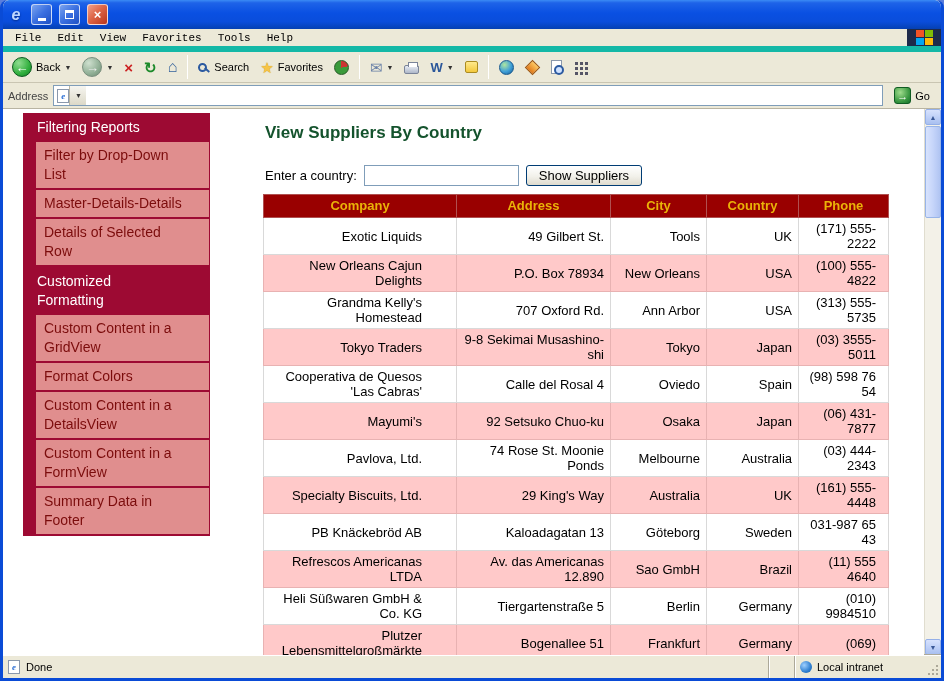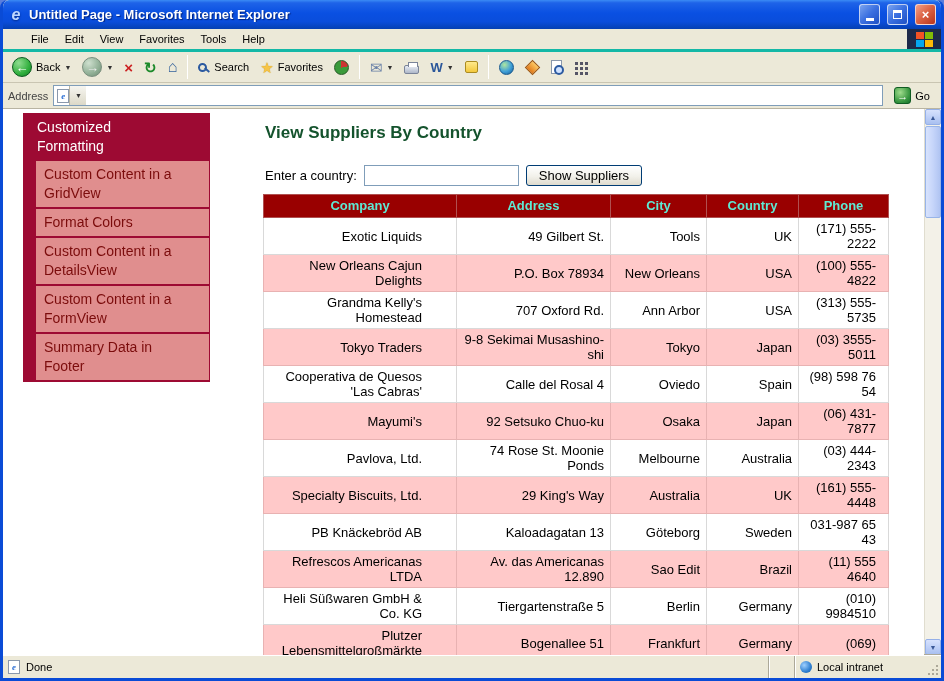--- a/index.html
+++ b/index.html
@@ -22,21 +22,21 @@
   .ie-logo{font-style:italic;font-weight:bold;font-size:16px;color:#bcd6ff;text-shadow:0 1px 2px #002b8c;width:16px;text-align:center;}
   .title-text{color:#fff;font-weight:bold;font-size:13px;text-shadow:1px 1px 1px #00237d;flex:1;white-space:nowrap;overflow:hidden;}
   .tbtn{width:21px;height:21px;border:1px solid rgba(255,255,255,.7);border-radius:3px;margin-left:2px;
     display:flex;align-items:center;justify-content:center;flex-direction:column;cursor:default;}
   .tbtn.blue{background:linear-gradient(135deg,#7ba4ef 0%,#3a6fe0 50%,#1e50c4 100%);}
   .tbtn.red{background:linear-gradient(135deg,#f0a08a 0%,#dd6547 45%,#b8341b 100%);color:#fff;font-weight:bold;font-size:13px;line-height:13px;}
   .g-min{width:8px;height:3px;background:#fff;margin-top:10px;}
   .g-max{width:9px;height:9px;border:1px solid #fff;border-top-width:3px;}
 
   
-  .menubar{height:23px;flex:0 0 23px;display:flex;align-items:stretch;background:#ECE9D8;border-bottom:3px solid #14b8a6;padding-left:20px;font-size:11px;}
+  .menubar{height:23px;flex:0 0 23px;display:flex;align-items:stretch;background:#ECE9D8;border-bottom:6px solid #14b8a6;padding-left:4px;font-size:11px;font-family:Liberation Mono, monospace;}
   .menu-item{display:flex;align-items:center;padding:0 8px;color:#000;cursor:default;}
   .throbber{margin-left:auto;width:34px;display:flex;align-items:center;justify-content:center;background:#1d2a4a;}
   .flag{display:grid;grid-template-columns:8px 8px;grid-template-rows:7px 7px;gap:1px;}
   .flag i{display:block;}
   .flag .f1{background:#f35325}.flag .f2{background:#81bc06}.flag .f3{background:#05a6f0}.flag .f4{background:#ffba08}
 
   
   .toolbar{height:31px;flex:0 0 31px;display:flex;align-items:center;gap:1px;padding:0 4px;background:#ECE9D8;border-bottom:1px solid #c9c5b2;font-size:11px;}
   .tb-btn{display:flex;align-items:center;gap:4px;padding:2px 5px;border-radius:3px;cursor:default;white-space:nowrap;}
   .nav-circle{width:20px;height:20px;border-radius:50%;display:flex;align-items:center;justify-content:center;color:#fff;font-size:13px;font-weight:bold;
@@ -86,21 +86,21 @@
 
   
   .main{margin-left:260px;padding-top:14px;width:640px;}
   .main h1{font-size:17px;font-weight:bold;color:#14532d;margin:0 0 22px 2px;font-family:"Liberation Sans",sans-serif;}
   .filter-row{display:flex;align-items:center;gap:7px;margin:0 0 4px 2px;font-size:13px;}
   .country-input{width:155px;height:21px;border:1px solid #7F9DB9;font-size:13px;padding:0 3px;outline:none;font-family:"Liberation Sans",sans-serif;}
   .show-btn{font-size:13px;font-family:"Liberation Sans",sans-serif;padding:2px 12px;border:1px solid #003C74;border-radius:3px;
     background:linear-gradient(180deg,#ffffff,#f2f1ea 55%,#dedbce);color:#000;cursor:default;}
 
   .grid{border-collapse:collapse;width:625px;margin-top:8px;font-size:13px;table-layout:fixed;}
-  .grid th{background:#990000;color:#5eead4;font-weight:bold;text-align:center;padding:3px 4px;border:1px solid #b05050;line-height:16px;}
+  .grid th{background:#990000;color:#eab308;font-weight:bold;text-align:center;padding:3px 4px;border:1px solid #b05050;line-height:16px;}
   .grid td{padding:3px 6px;border:1px solid #d9d9d9;line-height:15px;vertical-align:middle;color:#000;overflow:hidden;text-align:right;}
   .grid td:nth-child(1){padding-right:34px;}
   .grid td:nth-child(5){padding-right:12px;}
   .grid tbody tr{background:#fff;}
   .grid tbody tr:nth-child(even){background:#ffc9c9;}
   .grid tbody tr:nth-child(even) td{border-color:#e8b2b2;}
 
   
   .scrollbar{width:17px;flex:0 0 17px;display:flex;flex-direction:column;background:#f3f1e8;border-left:1px solid #e0ddcf;}
   .sb-btn{height:16px;flex:0 0 16px;display:flex;align-items:center;justify-content:center;font-size:7px;color:#3b5998;
@@ -119,21 +119,20 @@
   .grip i{position:absolute;right:3px;bottom:3px;width:2px;height:2px;background:#aca899;
     box-shadow:-4px 0 #aca899,-8px 0 #aca899,0 -4px #aca899,-4px -4px #aca899,0 -8px #aca899;}
 </style>
 </head>
 <body>
 
 <div class="window">
 
   <div class="titlebar">
     <span class="ie-logo">e</span>
-    <span class="title-text">Untitled Page - Microsoft Internet Explorer</span>
     <span class="tbtn blue">
         <i class="g-min"></i>
       </span>
     <span class="tbtn blue">
         <i class="g-max"></i>
       </span>
     <span class="tbtn red">×</span>
   </div>
 
   <div class="menubar">
@@ -225,20 +224,28 @@
     <div class="go-btn">
       <span class="go-ic">→</span>
       <span>Go</span>
     </div>
   </div>
 
   <div class="viewport">
     <div class="page">
 
       <div class="sidebar">
+        <div class="side-section">
+          <div class="side-header">Filtering Reports</div>
+          <div class="side-items">
+            <a class="side-item">Filter by Drop-Down List</a>
+              <a class="side-item">Master-Details-Details</a>
+              <a class="side-item">Details of Selected Row</a>
+          </div>
+        </div>
         <div class="side-section">
           <div class="side-header">Customized Formatting</div>
           <div class="side-items">
             <a class="side-item">Custom Content in a GridView</a>
               <a class="side-item">Format Colors</a>
               <a class="side-item">Custom Content in a DetailsView</a>
               <a class="side-item">Custom Content in a FormView</a>
               <a class="side-item">Summary Data in Footer</a>
           </div>
         </div>
@@ -329,21 +336,21 @@
               <tr>
                 <td>PB Knäckebröd AB</td>
                 <td>Kaloadagatan 13</td>
                 <td>Göteborg</td>
                 <td>Sweden</td>
                 <td>031-987 65 43</td>
               </tr>
               <tr>
                 <td>Refrescos Americanas LTDA</td>
                 <td>Av. das Americanas 12.890</td>
-                <td>Sao Edit</td>
+                <td>Sao GmbH</td>
                 <td>Brazil</td>
                 <td>(11) 555 4640</td>
               </tr>
               <tr>
                 <td>Heli Süßwaren GmbH &amp; Co. KG</td>
                 <td>Tiergartenstraße 5</td>
                 <td>Berlin</td>
                 <td>Germany</td>
                 <td>(010) 9984510</td>
               </tr>

